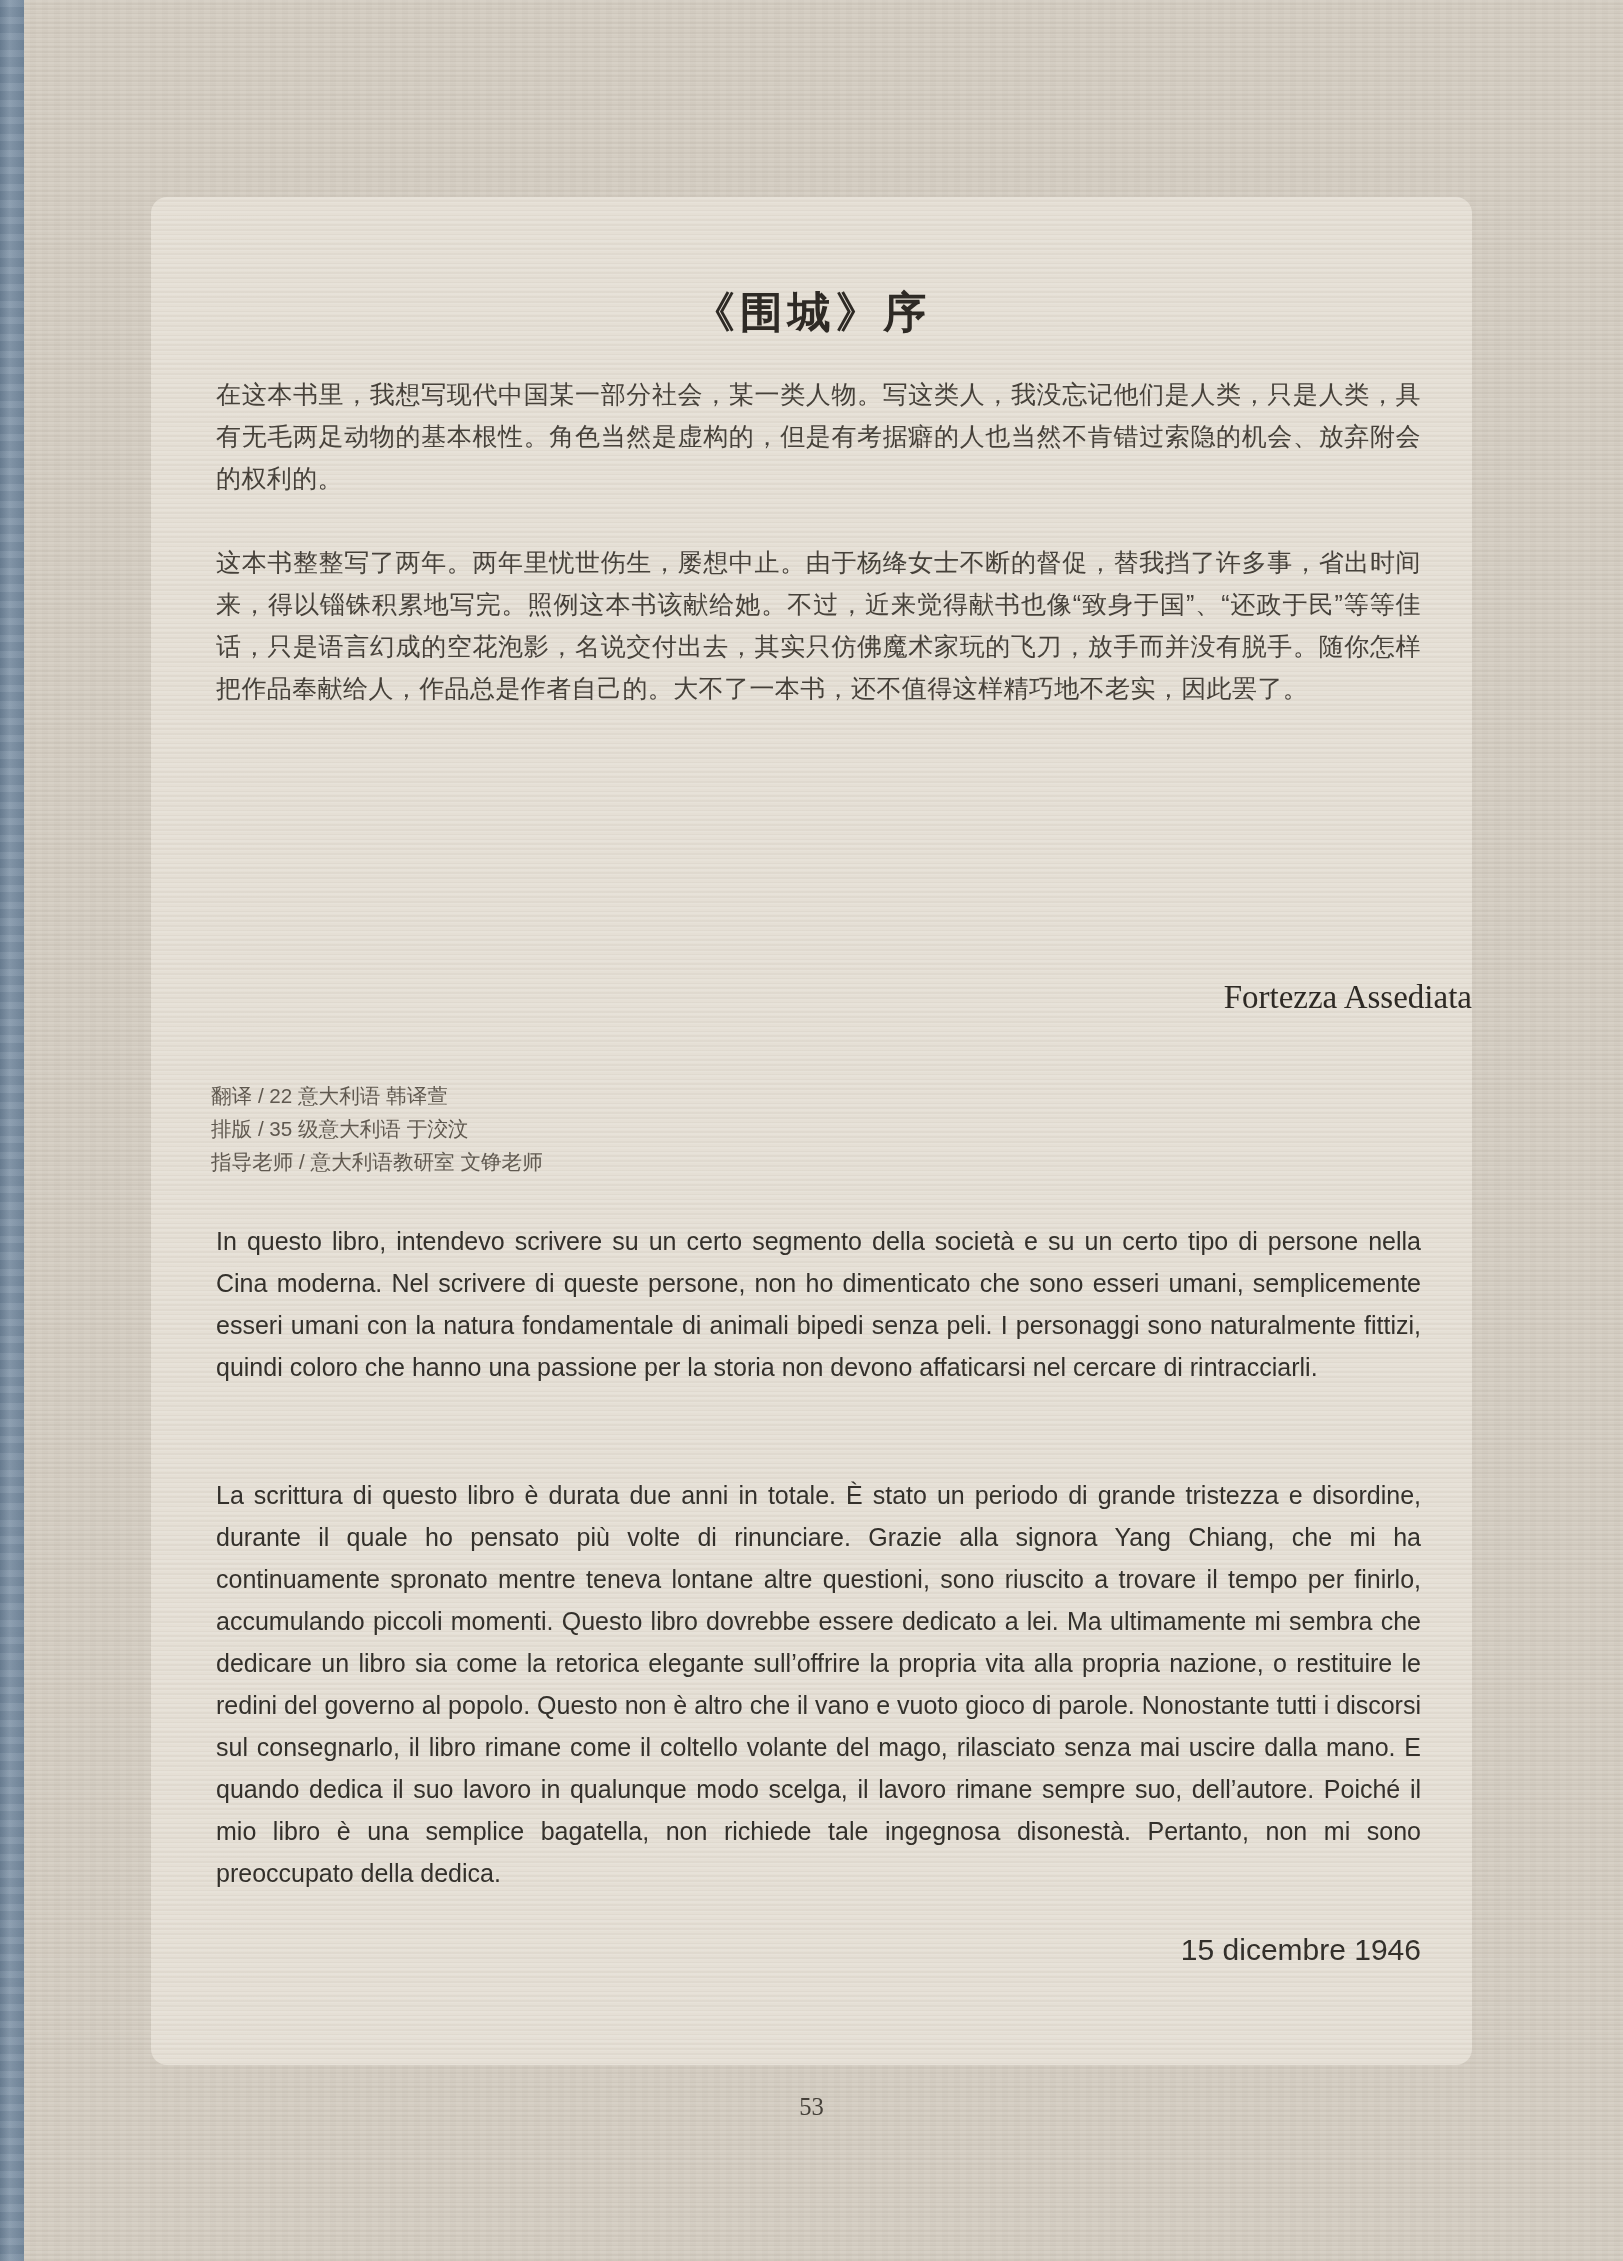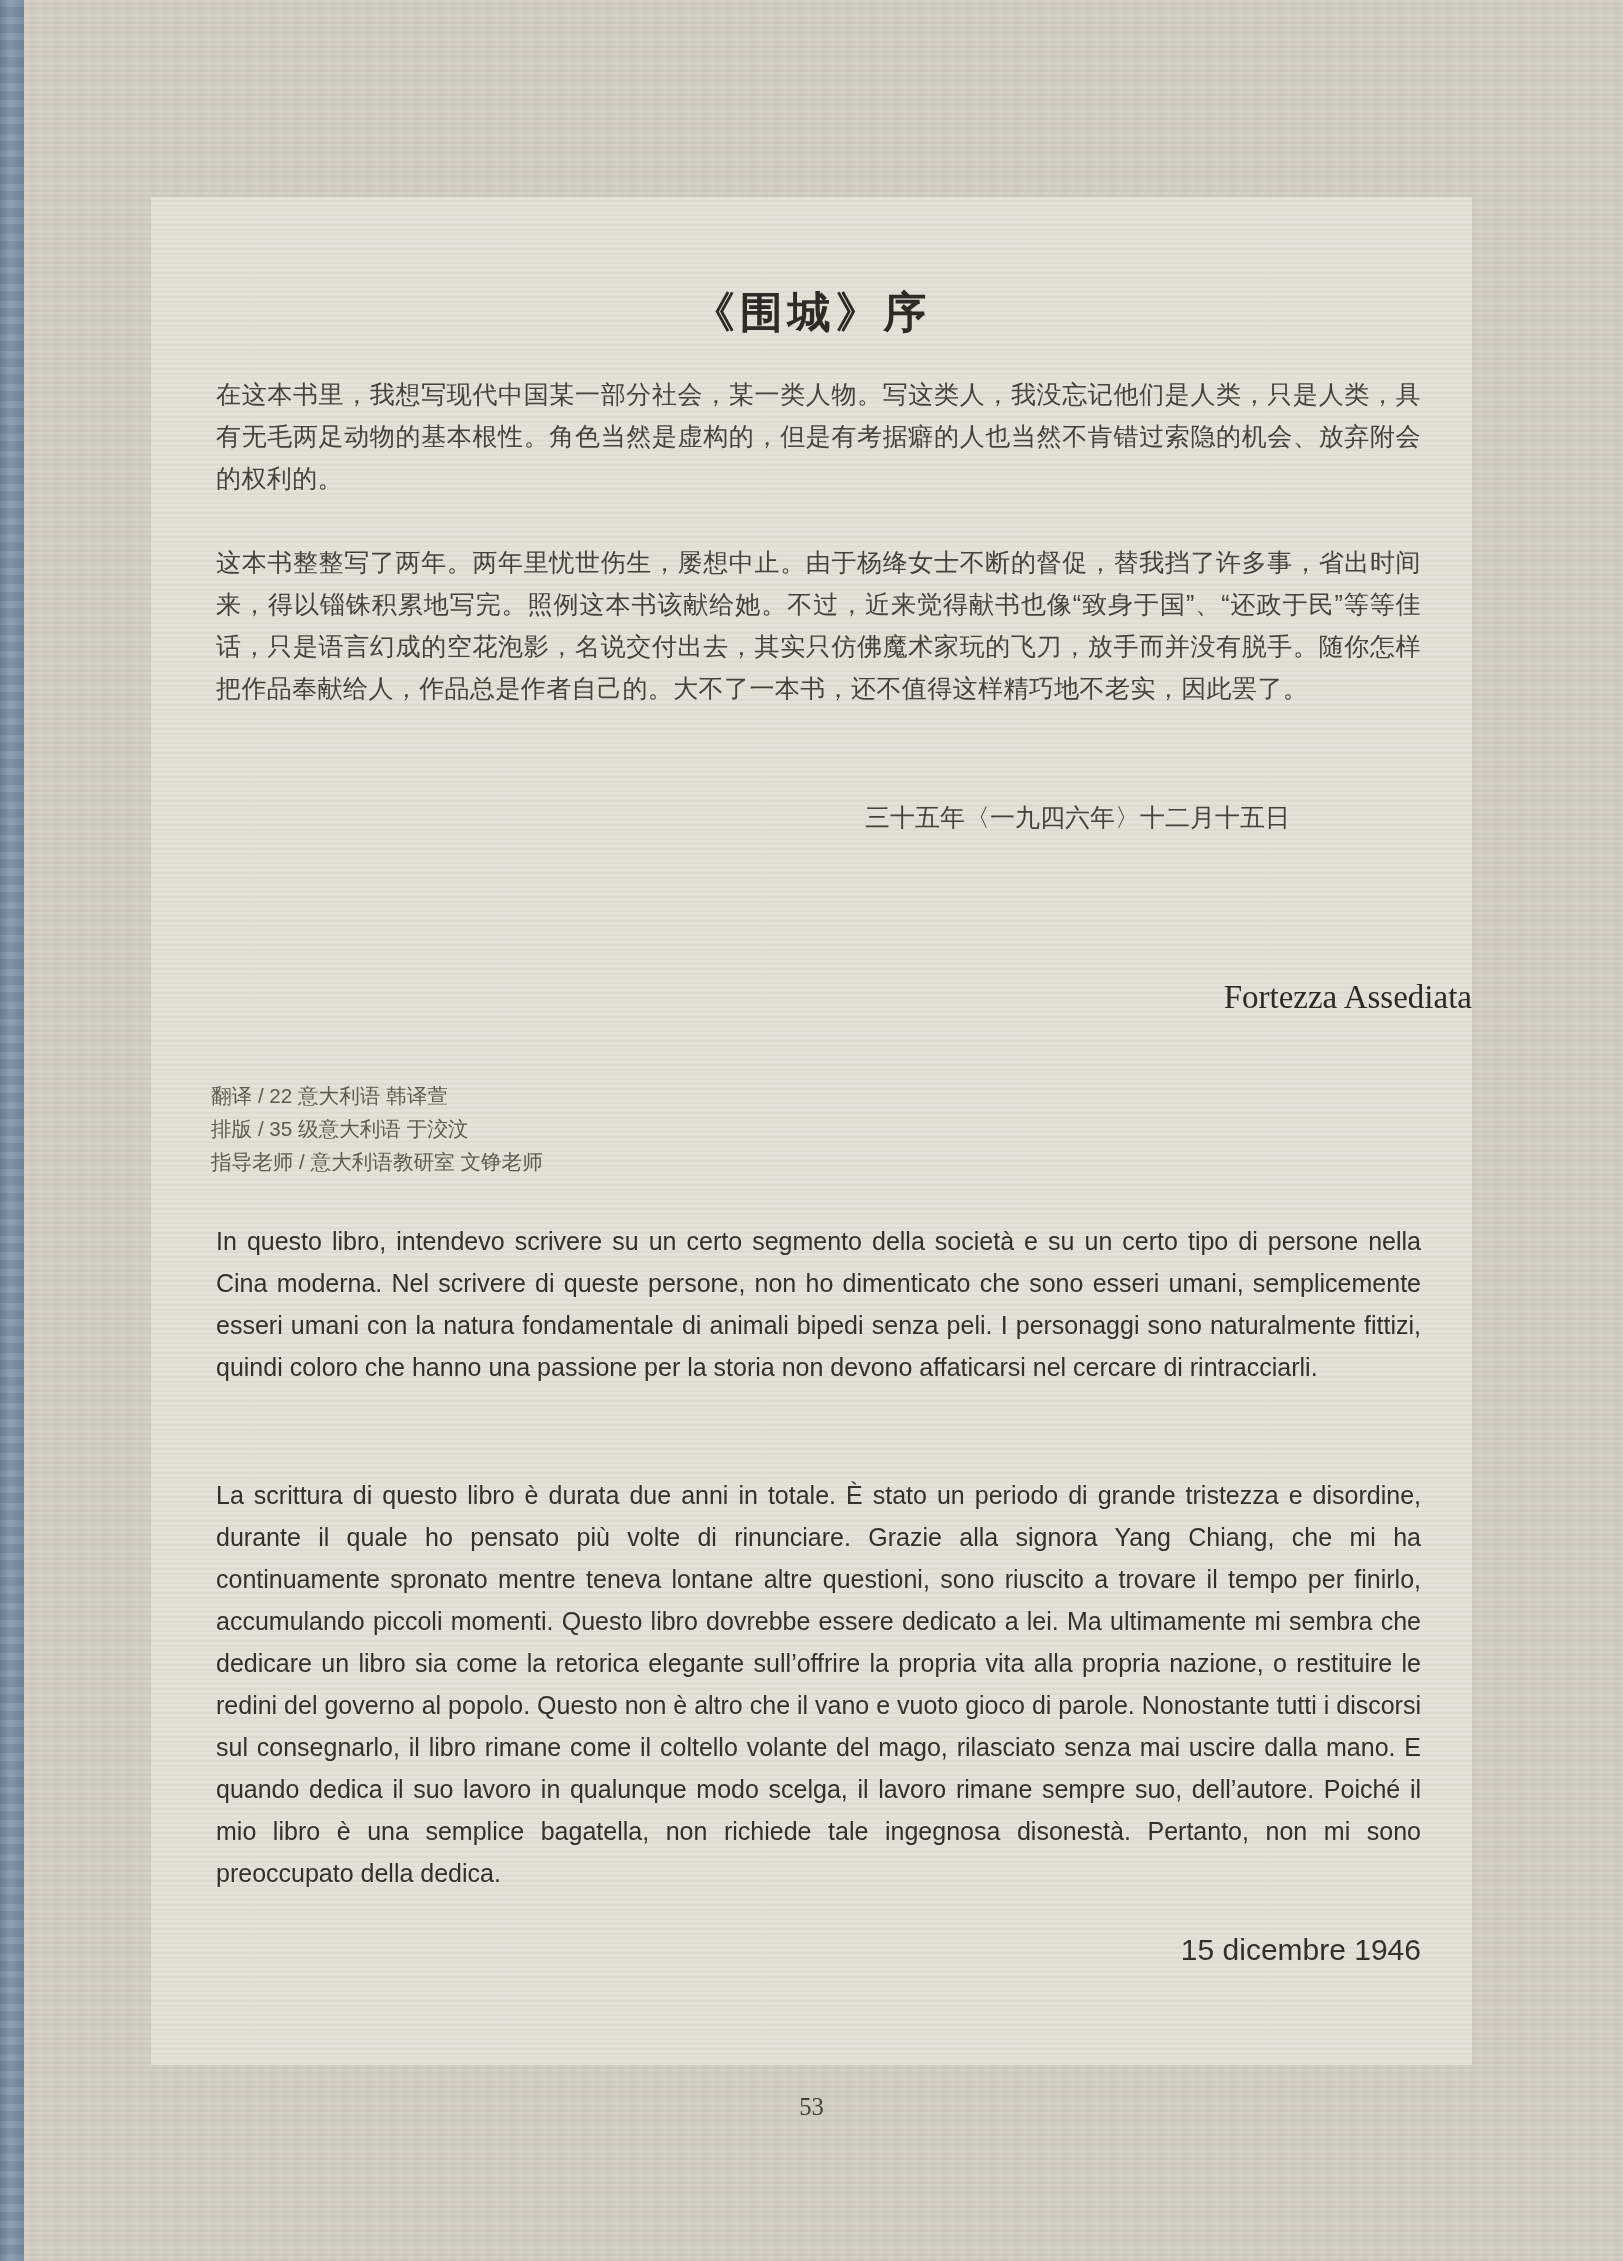--- a/index.html
+++ b/index.html
@@ -38,20 +38,21 @@
   .panel {
     position: absolute;
     left: 151px; top: 197px;
     width: 1321px; height: 1868px;
     background-color: #e5dfd5;
     background-image:
       repeating-linear-gradient(180deg,
         rgba(255,255,255,0.09) 0px, rgba(255,255,255,0.09) 1.6px,
         rgba(0,0,0,0.0) 1.6px,  rgba(0,0,0,0.0) 3.2px,
         rgba(120,108,92,0.05) 3.2px, rgba(120,108,92,0.05) 4.8px);
+    border-radius: 16px;
   }
   .abs { position: absolute; }
 
   .zh-title {
     left: 0; top: 87px;
     width: 1321px;
     text-align: center;
     font-family: "DejaVu Serif", serif;
     font-weight: 600;
     font-size: 43px;
@@ -136,21 +137,20 @@
   <div class="spine"></div>
 
   <div class="panel">
 
     <div class="abs zh-title">《围城》序</div>
 
     <div class="abs zh-body zh-p1">在这本书里，我想写现代中国某一部分社会，某一类人物。写这类人，我没忘记他们是人类，只是人类，具有无毛两足动物的基本根性。角色当然是虚构的，但是有考据癖的人也当然不肯错过索隐的机会、放弃附会的权利的。</div>
 
     <div class="abs zh-body zh-p2">这本书整整写了两年。两年里忧世伤生，屡想中止。由于杨绛女士不断的督促，替我挡了许多事，省出时间来，得以锱铢积累地写完。照例这本书该献给她。不过，近来觉得献书也像“致身于国”、“还政于民”等等佳话，只是语言幻成的空花泡影，名说交付出去，其实只仿佛魔术家玩的飞刀，放手而并没有脱手。随你怎样把作品奉献给人，作品总是作者自己的。大不了一本书，还不值得这样精巧地不老实，因此罢了。</div>
 
-    <div class="abs zh-date">三十五年〈一九四六年〉十二月十五日</div>
 
     <div class="abs it-title">Fortezza Assediata</div>
 
 
     <div class="abs credits">
       <div>翻译 / 22 意大利语 韩译萱</div>
       <div>排版 / 35 级意大利语 于洨汶</div>
       <div>指导老师 / 意大利语教研室 文铮老师</div>
     </div>
 

